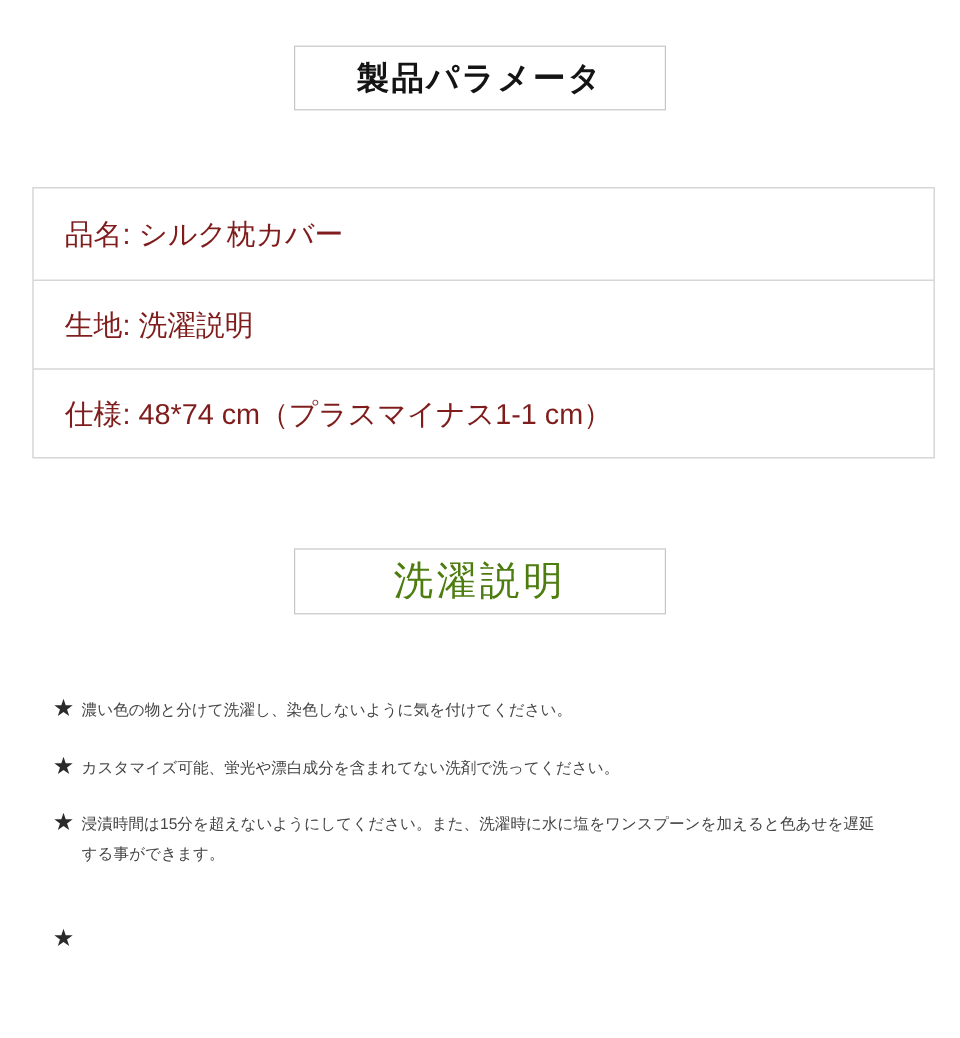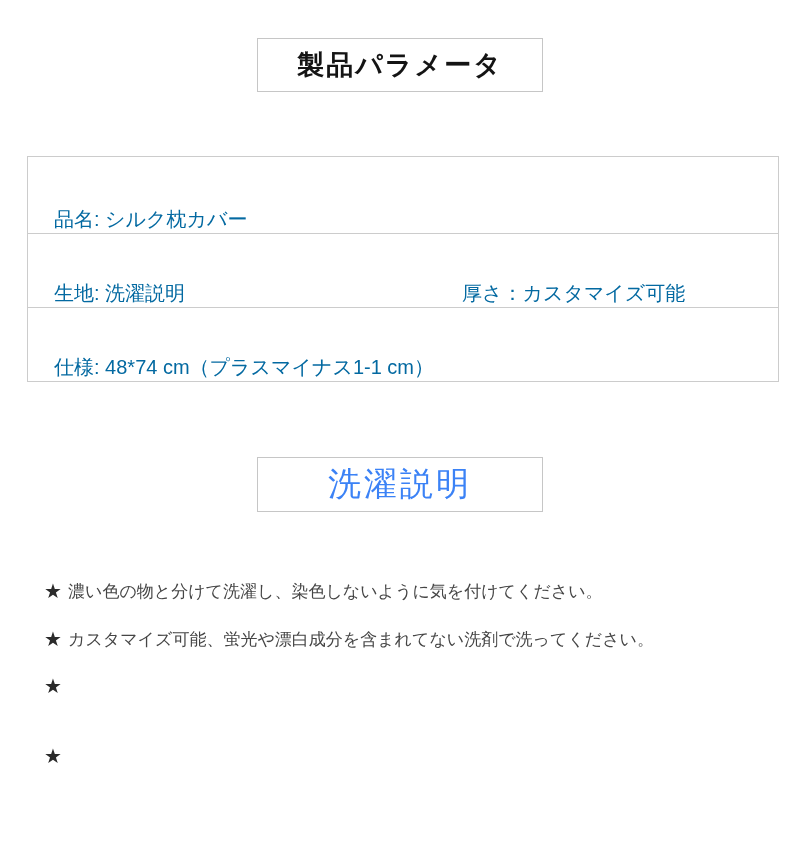--- a/index.html
+++ b/index.html
@@ -5,21 +5,21 @@
   * { margin: 0; padding: 0; box-sizing: border-box; }
   html, body {
     width: 800px;
     background: #ffffff;
     font-family: "Liberation Sans", "DejaVu Sans", sans-serif;
   }
   body { height: 865px; overflow: hidden; }
 
   
   .heading-box {
-    width: 286px;
+    width: 310px;
     height: 54px;
     margin: 0 auto;
     border: 1px solid #c6c6c6;
     display: flex;
     align-items: center;
     justify-content: center;
     background: #ffffff;
   }
   .heading-box.params {
     margin-top: 38px;
@@ -27,40 +27,40 @@
     font-weight: 700;
     letter-spacing: 2px;
     color: #141414;
   }
   .heading-box.washing {
     margin-top: 75px;
     height: 55px;
     font-size: 33px;
     font-weight: 400;
     letter-spacing: 3px;
-    color: #3b82f6;
+    color: #4d7c0f;
     justify-content: center;
   }
 
   
   .spec-table {
     margin-top: 64px;
     margin-left: 27px;
     width: 752px;
     border: 1px solid #cccccc;
     background: #ffffff;
   }
   .spec-row {
     display: flex;
-    align-items: flex-end;
+    align-items: center;
     height: 74px;
     padding-left: 26px;
     border-top: 1px solid #cccccc;
-    font-size: 20px;
-    color: #0369a1;
+    font-size: 24px;
+    color: #7f1d1d;
   }
   .spec-row:first-child { border-top: none; height: 76px; }
   .spec-cell-left { width: 408px; flex: 0 0 auto; }
   .spec-cell-right { flex: 1 1 auto; }
 
   
   .washing-list {
     list-style: none;
     margin-top: 67px;
     padding-left: 44px;
@@ -76,39 +76,38 @@
   .star {
     flex: 0 0 auto;
     width: 18px;
     margin-right: 6px;
     font-size: 20px;
     line-height: 24px;
     color: #2b2b2b;
   }
   .washing-text {
     max-width: 672px;
-    font-size: 17px;
+    font-size: 13px;
     line-height: 25px;
     color: #454545;
   }
 </style>
 </head>
 <body>
 
 <div class="heading-box params">
   <span>製品パラメータ</span>
 </div>
 
 <div class="spec-table">
   <div class="spec-row">
     <span>品名: シルク枕カバー</span>
   </div>
   <div class="spec-row">
     <span class="spec-cell-left">生地: 洗濯説明</span>
-    <span class="spec-cell-right">厚さ：カスタマイズ可能</span>
   </div>
   <div class="spec-row">
     <span>仕様: 48*74 cm（プラスマイナス1-1 cm）</span>
   </div>
 </div>
 
 <div class="heading-box washing">
   <span>洗濯説明</span>
 </div>
 
@@ -116,17 +115,18 @@
   <li class="washing-item">
     <span class="star">★</span>
     <span class="washing-text">濃い色の物と分けて洗濯し、染色しないように気を付けてください。</span>
   </li>
   <li class="washing-item gap-small">
     <span class="star">★</span>
     <span class="washing-text">カスタマイズ可能、蛍光や漂白成分を含まれてない洗剤で洗ってください。</span>
   </li>
   <li class="washing-item gap-large">
     <span class="star">★</span>
+    <span class="washing-text">浸漬時間は15分を超えないようにしてください。また、洗濯時に水に塩をワンスプーンを加えると色あせを遅延する事ができます。</span>
   </li>
   <li class="washing-item">
     <span class="star">★</span>
   </li>
 </ul>
 
 </body></html>

